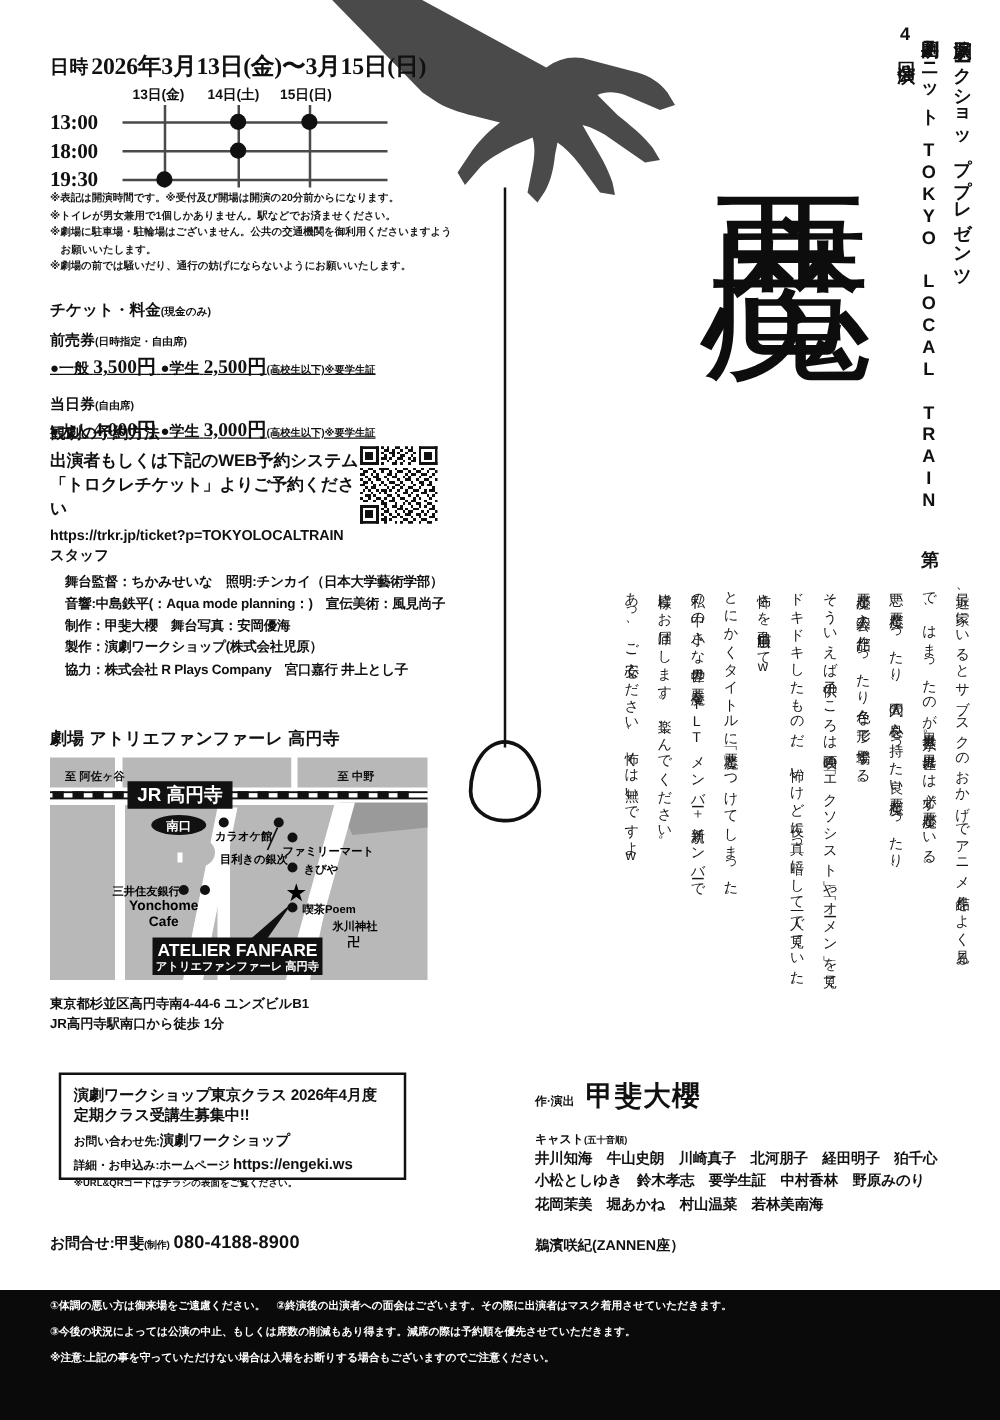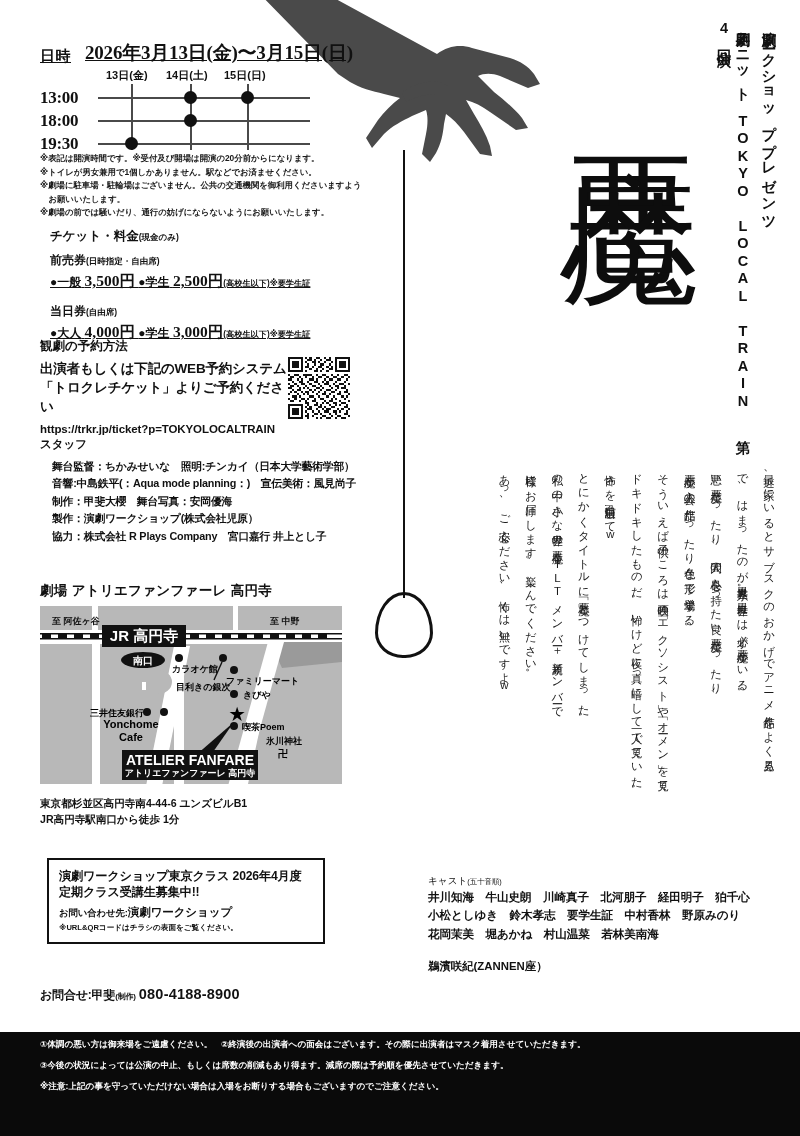--- a/index.html
+++ b/index.html
@@ -13,38 +13,38 @@
   #page { position: relative; width: 800px; height: 1136px; background:#fff; }
 
   
   .hand-art { position:absolute; left:252px; top:-4px; width:290px; height:170px; }
   .string-line { position:absolute; left:403px; top:150px; width:2px; height:448px; background:#111; }
   .noose { position:absolute; left:375px; top:592px; width:58px; height:66px;
            border:3.2px solid #111; border-radius:50% 50% 48% 48% / 62% 62% 38% 38%;
            transform: rotate(0deg); }
 
   
-  .datetime-row { position:absolute; left:40px; top:40px; display:flex; align-items:flex-end; gap:14px;text-decoration:underline; }
+  .datetime-row { position:absolute; left:40px; top:40px; display:flex; align-items:center; gap:2px; }
   .dt-label { font-size:15px; font-weight:700; letter-spacing:0.5px; }
   .dt-value { font-family:"Liberation Serif","DejaVu Serif",serif; font-size:19px; font-weight:700; letter-spacing:-0.2px; }
 
   .sched { position:absolute; left:40px; top:68px; width:270px; height:82px;text-decoration:underline; }
   .sched-head { position:absolute; top:0; font-size:11px; font-weight:700; white-space:nowrap; }
   .sched-time { position:absolute; left:0; font-family:"Liberation Serif","DejaVu Serif",serif;
                 font-size:17px; font-weight:700; letter-spacing:-0.3px; }
   .hline { position:absolute; left:58px; width:212px; height:1.6px; background:#4a4a4a; }
   .vline { position:absolute; top:16px; height:66px; width:1.6px; background:#4a4a4a; }
   .dot { position:absolute; width:13px; height:13px; border-radius:50%; background:#111; }
 
   .notes { position:absolute; left:40px; top:152px; width:300px;
            font-size:8.4px; line-height:1.62; font-weight:700; color:#1a1a1a; }
   .notes div { white-space:nowrap; }
 
   
-  .tickets { position:absolute; left:40px; top:228px; width:300px;margin-left:10px; }
+  .tickets { position:absolute; left:40px; top:240px; width:300px; }
   .tk-h { font-size:12.5px; font-weight:700; margin-bottom:7px; }
   .tk-h .sm { font-size:8.5px; }
   .tk-sub { font-size:12px; font-weight:700; margin-bottom:2px; }
   .tk-sub .sm { font-size:8.5px; }
   .tk-price { font-size:12px; font-weight:700; margin-bottom:11px; white-space:nowrap;text-decoration:underline; }
   .tk-price .num { font-family:"Liberation Serif","DejaVu Serif",serif; font-size:15.5px; font-weight:700; }
   .tk-price .sm { font-size:8.2px; }
 
   .reserve { position:absolute; left:40px; top:338px; width:250px; }
   .rv-h { font-size:12.5px; font-weight:700; margin-bottom:4px; }
@@ -95,21 +95,21 @@
            display:flex; flex-direction:row-reverse; gap:0px; }
   .vcol { writing-mode: vertical-rl; text-orientation: upright;
           font-size:11.4px; line-height:2.32; letter-spacing:1.1px;
           font-weight:400; color:#1a1a1a; height:350px; }
 
   
   .credits { position:absolute; left:428px; top:862px; width:350px; }
   .cr-dir { font-size:13px; font-weight:700; display:flex; align-items:baseline; gap:9px; }
   .cr-dir .role { font-size:9.5px; }
   .cr-dir .name { font-size:22px; font-weight:700; letter-spacing:1px; }
-  .cr-ch { font-size:9.6px; font-weight:400; margin-top:13px; }
+  .cr-ch { font-size:9.6px; font-weight:700; margin-top:13px; }
   .cr-ch .sm { font-size:7.4px; }
   .cr-l { font-size:11.6px; font-weight:700; line-height:1.58; white-space:nowrap; letter-spacing:-0.1px; }
   .cr-extra { font-size:11.4px; font-weight:700; margin-top:16px; }
 
   
   .footer { position:absolute; left:0; top:1032px; width:800px; height:104px; background:#0a0a0a; color:#fff; }
   .ft-h { text-align:center; font-size:13px; font-weight:700; padding-top:16px; letter-spacing:0.5px; }
   .ft-l { font-size:8.6px; font-weight:700; line-height:1.95; padding-left:40px; padding-top:4px; white-space:nowrap; }
 </style>
 </head>
@@ -500,20 +500,24 @@
     <div>東京都杉並区高円寺南4-44-6 ユンズビルB1</div>
     <div>JR高円寺駅南口から徒歩 1分</div>
   </div>
 
   <div class="promo">
     <div class="pm-h">演劇ワークショップ東京クラス 2026年4月度</div>
     <div class="pm-h">定期クラス受講生募集中!!</div>
     <div class="pm-l">
       <span>お問い合わせ先:</span><span class="big">演劇ワークショップ</span>
     </div>
+    <div class="pm-l">
+      <span>詳細・お申込み:</span><span>ホームページ</span>
+      <span class="url">https://engeki.ws</span>
+    </div>
     <div class="pm-n">※URL&amp;QRコードはチラシの表面をご覧ください。</div>
   </div>
 
   <div class="contact">
     <span>お問合せ:甲斐</span><span class="sm">(制作)</span>
     <span class="tel">080-4188-8900</span>
   </div>
 
   <div class="vtext vhead1">演劇ワークショッププレゼンツ</div>
   <div class="vtext vhead2">劇団ユニット TOKYO LOCAL TRAIN 第4回公演</div>
@@ -528,20 +532,24 @@
     <div class="vcol">そういえば子供のころは映画の「エクソシスト」や「オーメン」を見て</div>
     <div class="vcol">ドキドキしたものだ。怖いけど夜に真っ暗にして一人で見ていた。</div>
     <div class="vcol">怖さを自己演出してw</div>
     <div class="vcol">とにかくタイトルに「悪魔」とつけてしまった。</div>
     <div class="vcol">私の中の小さな世界の悪魔をTLTメンバー＋新規メンバーで</div>
     <div class="vcol">皆様にお届けします。楽しんでください。</div>
     <div class="vcol">あっ、ご安心ください、怖くは無いですよw</div>
   </div>
 
   <div class="credits">
+    <div class="cr-dir">
+      <span class="role">作·演出</span>
+      <span class="name">甲斐大櫻</span>
+    </div>
     <div class="cr-ch">
       <span>キャスト</span><span class="sm">(五十音順)</span>
     </div>
     <div class="cr-l">井川知海　牛山史朗　川崎真子　北河朋子　経田明子　狛千心</div>
     <div class="cr-l">小松としゆき　鈴木孝志　要学生証　中村香林　野原みのり</div>
     <div class="cr-l">花岡茉美　堀あかね　村山温菜　若林美南海</div>
     <div class="cr-extra">鵜濱咲紀(ZANNEN座）</div>
   </div>
 
   <div class="footer">

